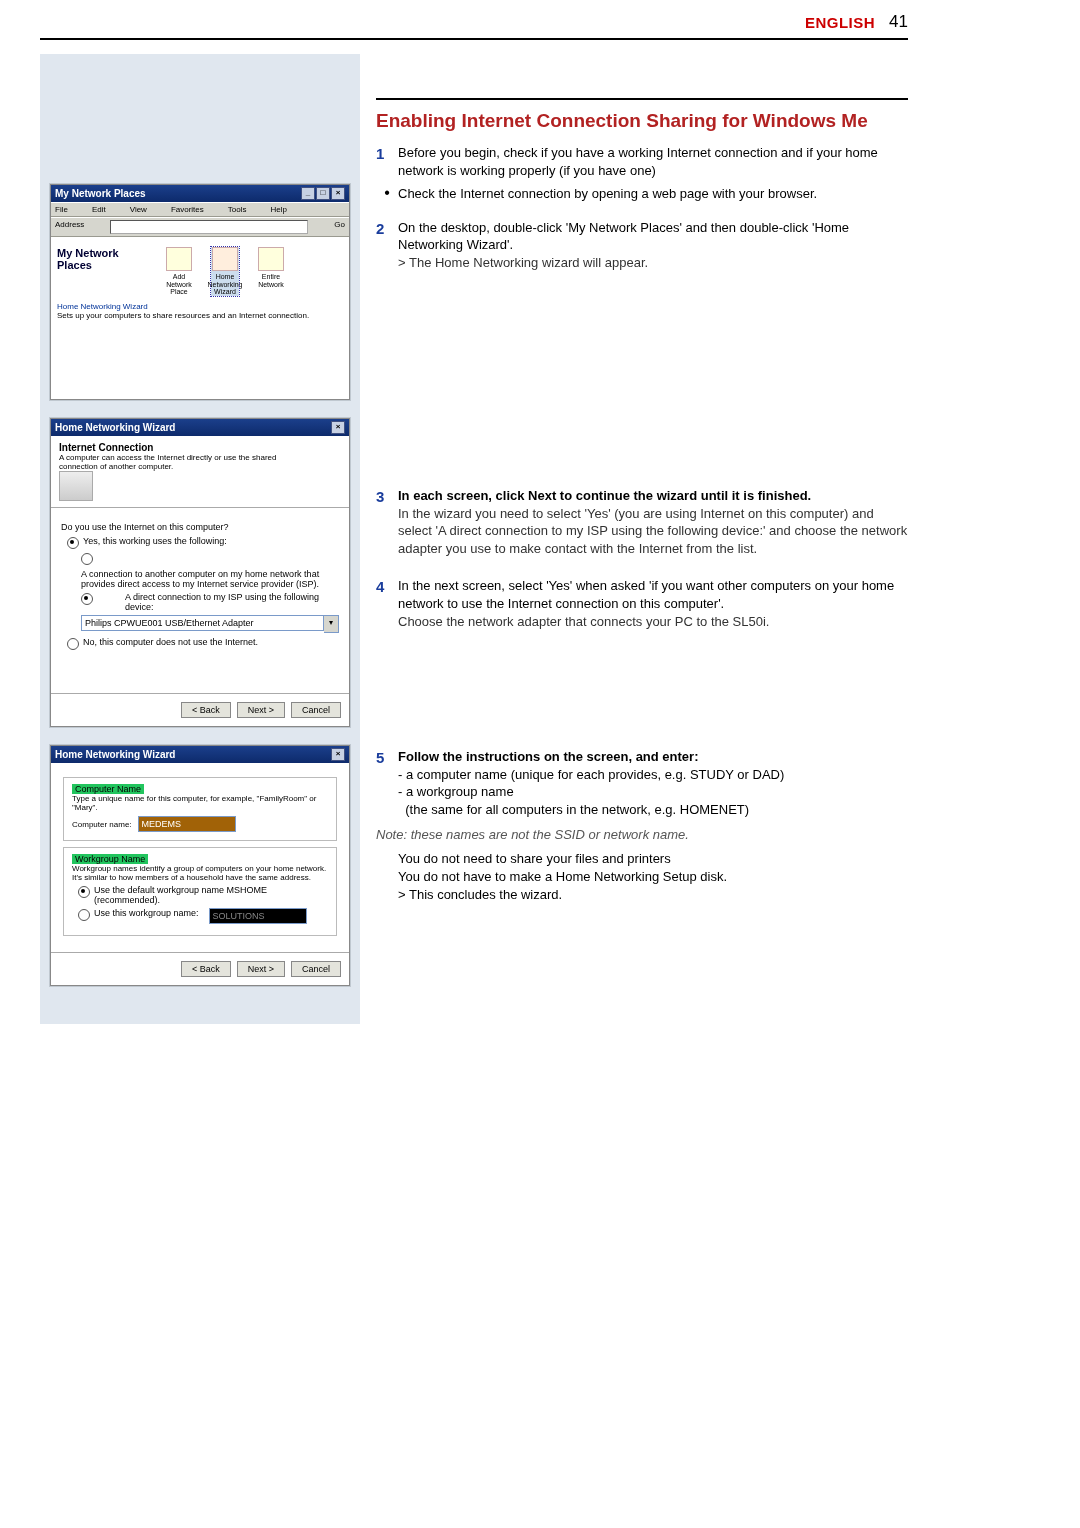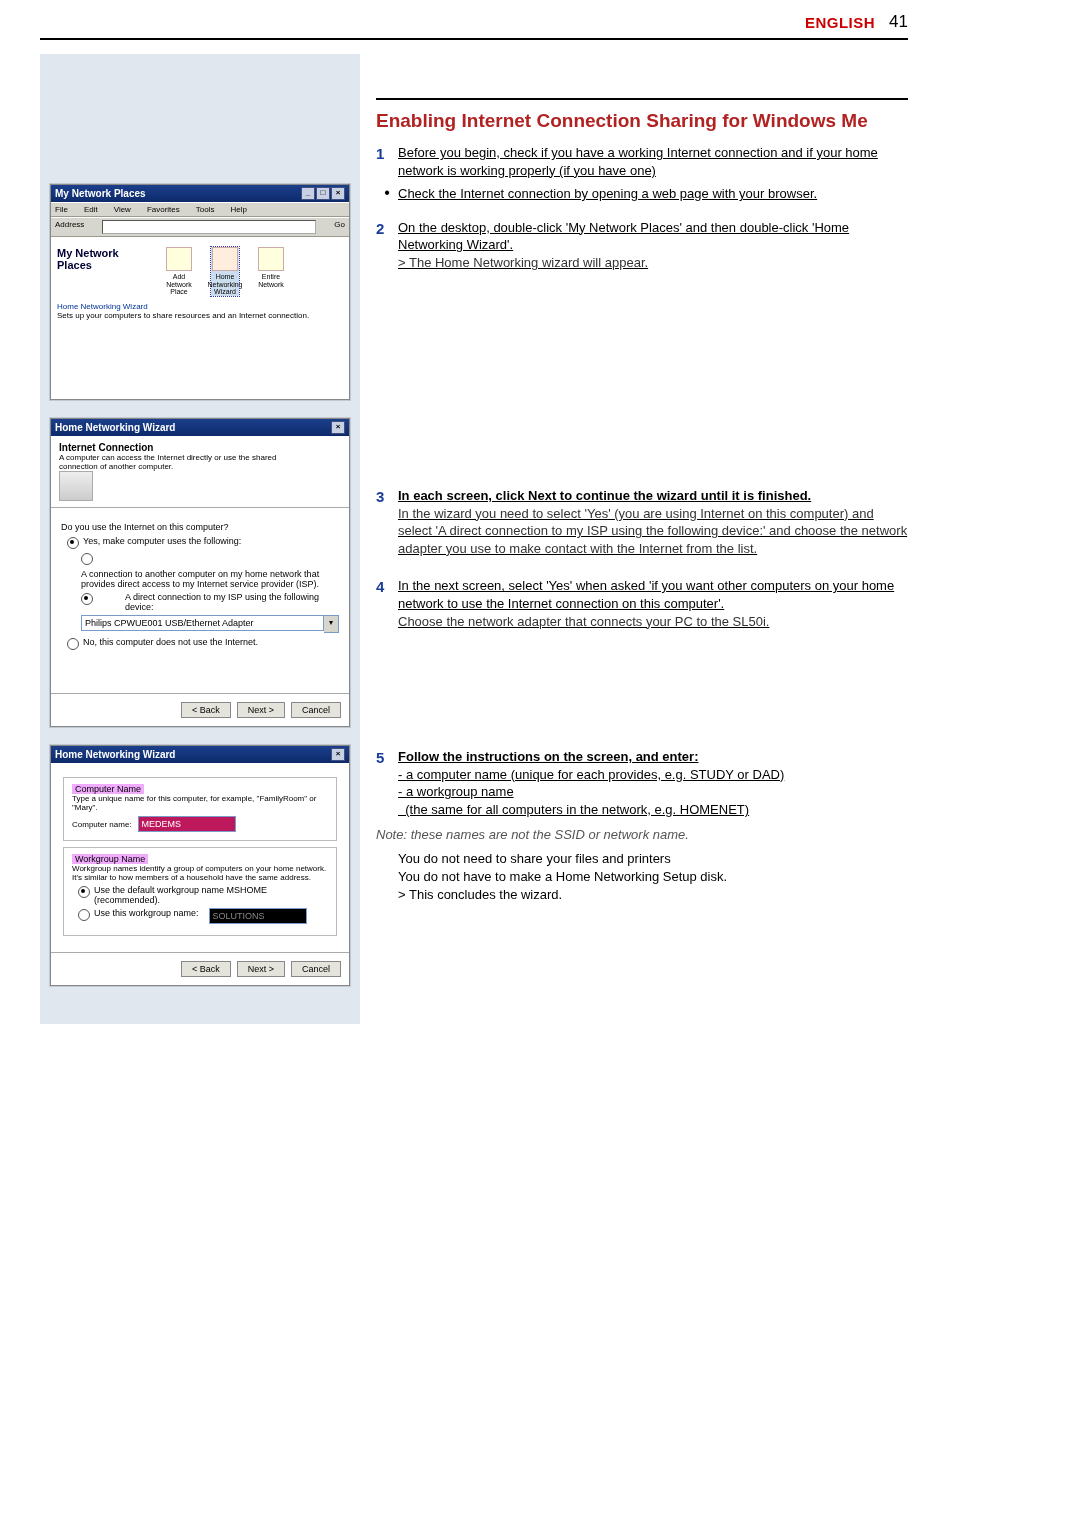--- a/index.html
+++ b/index.html
@@ -31,21 +31,21 @@
   h2.section-title {
     color: #b22222;
     font-size: 19px;
     font-weight: bold;
     margin: 44px 0 12px 0;
   }
   .steps { font-size: 13px; line-height: 1.35; }
   .step-row { display: flex; margin-bottom: 6px; }
   .step-num { color: #1a3d9c; font-weight: bold; width: 22px; flex-shrink: 0; font-size: 15px;}
   .bullet { width:22px; flex-shrink:0; display:flex; justify-content:center; font-size:16px; line-height: 1;}
-  .step-body { flex:1;text-decoration:underline; }
+  .step-body { flex:1; }
   .bold { font-weight: bold; }
   .sub { color:#333; margin-top:2px; }
   .note { font-style: italic; color:#555; margin: 8px 0 6px 0; font-size: 13px;}
   .indent { margin-left: 22px; font-size:13px; line-height:1.4; }
   .gap1 { height: 210px; }
   .gap2 { height: 112px; }
 
   
   .win {
     background:#fff;
@@ -61,21 +61,21 @@
     color:#fff;
     padding:2px 4px;
     font-weight:bold;
     font-size:10px;
     display:flex;
     justify-content:space-between;
     align-items:center;
   }
   .titlebar .winbtns { display:flex; gap:1px;}
   .titlebar .winbtn { width:12px; height:11px; background:#c7d1e3; border:1px solid #405080; font-size:8px; line-height:10px; text-align:center; color:#000;}
-  .ie-toolbar { background:#d6d6ce; padding:2px 4px; border-top:1px solid #fff; border-bottom:1px solid #9a9a90; font-size:8px; display:flex; gap:16px;}
+  .ie-toolbar { background:#d6d6ce; padding:2px 4px; border-top:1px solid #fff; border-bottom:1px solid #9a9a90; font-size:8px; display:flex; gap:24px;}
   .ie-addr { background:#fff; border:1px inset #aaa; flex:1; height:12px; margin:0 2px;}
   .ie-body { padding:6px; height:150px; }
   .big-bold-link { color:#003; font-weight:bold; font-size:11px; }
   .tiny-blue { color:#003399; font-size:8px; }
   .tiny { font-size:8px; }
   .icons-row { display:flex; gap:18px; align-items:flex-start; margin:4px 0;}
   .micon { width:28px; display:flex; flex-direction:column; align-items:center; font-size:7px; text-align:center; line-height:1.1;}
   .micon .box { width:24px; height:22px; background:#ffd; border:1px solid #caa; margin-bottom:2px;}
   .micon.sel { outline:1px dotted #33a; background:#cde;}
 
@@ -85,23 +85,23 @@
   .wiz-q { color:#000; margin:6px 0 4px 0;}
   .radio-row { display:flex; align-items:flex-start; gap:4px; margin:3px 0; padding-left:6px;}
   .radio-dot { width:10px; height:10px; border:1px solid #555; border-radius:50%; flex-shrink:0; margin-top:1px; position:relative;}
   .radio-dot.on::after { content:""; position:absolute; left:2px; top:2px; width:4px; height:4px; background:#000; border-radius:50%;}
   .combo { display:flex; margin:2px 0 4px 20px;}
   .combo input { font-size:9px; flex:1; height:14px; border:1px solid #7a9ac9; padding:0 3px;}
   .combo .drop { width:14px; height:16px; background:#d6d6ce; border:1px solid #7a9ac9; border-left:0; text-align:center; font-size:8px; line-height:14px;}
   .wiz-btns { display:flex; justify-content:flex-end; gap:6px; padding:8px; border-top:1px solid #aaa;}
   .wiz-btn { font-size:9px; border:1px solid #888; background:#e4e4dc; padding:2px 10px;}
   .group { border:1px solid #bbb; margin:6px 2px; padding:6px 8px 8px 8px;}
-  .group-title { font-size:9px; margin-top:-12px; background:#f0abfc; display:inline-block; padding:0 3px;text-align:center;}
+  .group-title { font-size:9px; margin-top:-12px; background:#22c55e; display:inline-block; padding:0 3px;text-align:center;}
   .txtin { font-size:9px; height:14px; border:1px solid #7a9ac9; padding:0 3px; background:#000000;}
-  .txtin.sel { background:#be185d; color:#fff;}
+  .txtin.sel { background:#a16207; color:#fff;}
 </style>
 </head>
 <body>
 
 <div class="page">
 
   <div class="header-bar">
     <span class="lang">ENGLISH</span>
     <span class="pagenum">41</span>
   </div>
@@ -170,21 +170,21 @@
           <div>
             <div class="bold" style="font-size:10px;">Internet Connection</div>
             <div class="tiny" style="max-width:220px;">A computer can access the Internet directly or use the shared connection of another computer.</div>
           </div>
           <div class="wiz-icon"></div>
         </div>
         <div class="wiz-body">
           <div class="wiz-q">Do you use the Internet on this computer?</div>
           <div class="radio-row">
             <span class="radio-dot on"></span>
-            <span>Yes, make computer uses the following:</span>
+            <span>Yes, this working uses the following:</span>
           </div>
           <div class="radio-row" style="padding-left:20px;flex-direction:column;">
             <span class="radio-dot"></span>
             <span>A connection to another computer on my home network that provides direct access to my Internet service provider (ISP).</span>
           </div>
           <div class="radio-row" style="padding-left:20px;gap:32px;">
             <span class="radio-dot on"></span>
             <span>A direct connection to my ISP using the following device:</span>
           </div>
           <div class="combo">

